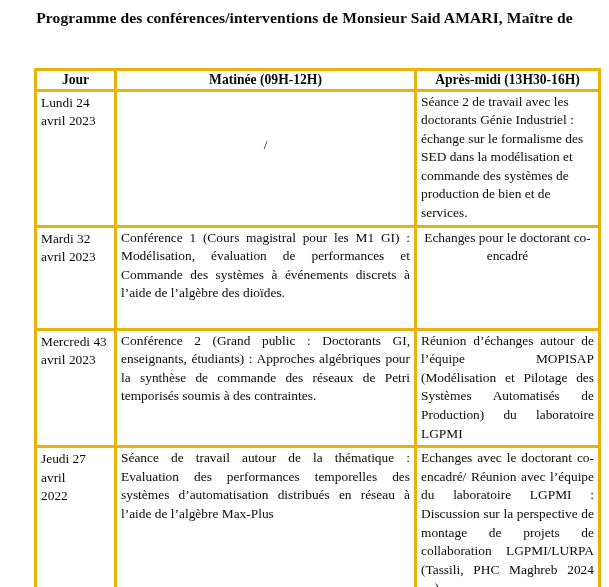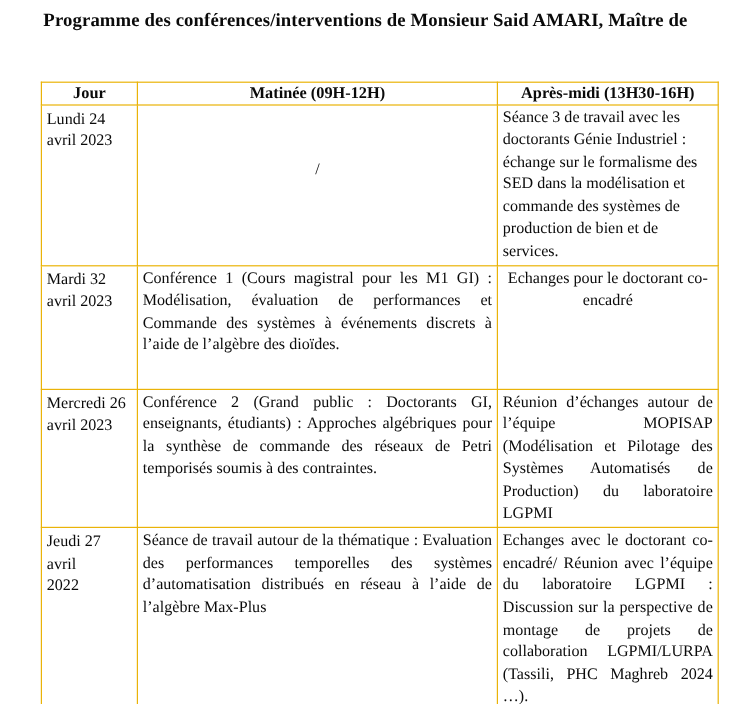--- a/index.html
+++ b/index.html
@@ -29,21 +29,21 @@
   table.schedule {
     border-collapse: collapse;
     table-layout: fixed;
     width: 564px;
     margin: 38px 0 0 34px;
   }
   col.c-day { width: 80px; }
   col.c-morning { width: 300px; }
   col.c-afternoon { width: 184px; }
   th, td {
-    border: 1px solid #eab308;
+    border: 3px solid #eab308;
     font-size: 13.4px;
     overflow: hidden;
     margin-left: 25px;
   }
   th {
     font-weight: bold;
     text-align: center;
     padding: 1px 2px;
     height: 19px;
     font-size: 13.6px;
@@ -89,33 +89,33 @@
         <th>Après-midi (13H30-16H)</th>
       </tr>
     </thead>
     <tbody>
       <tr class="r1">
         <td class="day-cell">
           <div>Lundi 24</div>
           <div>avril 2023</div>
         </td>
         <td class="slash-cell">/</td>
-        <td class="align-left">Séance 3 de travail avec les doctorants Génie Industriel : échange sur le formalisme des SED dans la modélisation et commande des systèmes de production de bien et de services.</td>
+        <td class="align-left">Séance 2 de travail avec les doctorants Génie Industriel : échange sur le formalisme des SED dans la modélisation et commande des systèmes de production de bien et de services.</td>
       </tr>
       <tr class="r2">
         <td class="day-cell">
           <div>Mardi 32</div>
           <div>avril 2023</div>
         </td>
         <td class="align-justify">Conférence 1 (Cours magistral pour les M1 GI) : Modélisation, évaluation de performances et Commande des systèmes à événements discrets à l’aide de l’algèbre des dioïdes.</td>
         <td class="align-center">Echanges pour le doctorant co-encadré</td>
       </tr>
       <tr class="r3">
         <td class="day-cell">
-          <div>Mercredi 26</div>
+          <div>Mercredi 43</div>
           <div>avril 2023</div>
         </td>
         <td class="align-justify">Conférence 2 (Grand public : Doctorants GI, enseignants, étudiants) : Approches algébriques pour la synthèse de commande des réseaux de Petri temporisés soumis à des contraintes.</td>
         <td class="align-justify">Réunion d’échanges autour de l’équipe MOPISAP (Modélisation et Pilotage des Systèmes Automatisés de Production) du laboratoire LGPMI</td>
       </tr>
       <tr class="r4">
         <td class="day-cell">
           <div>Jeudi 27 avril</div>
           <div>2022</div>
         </td>

